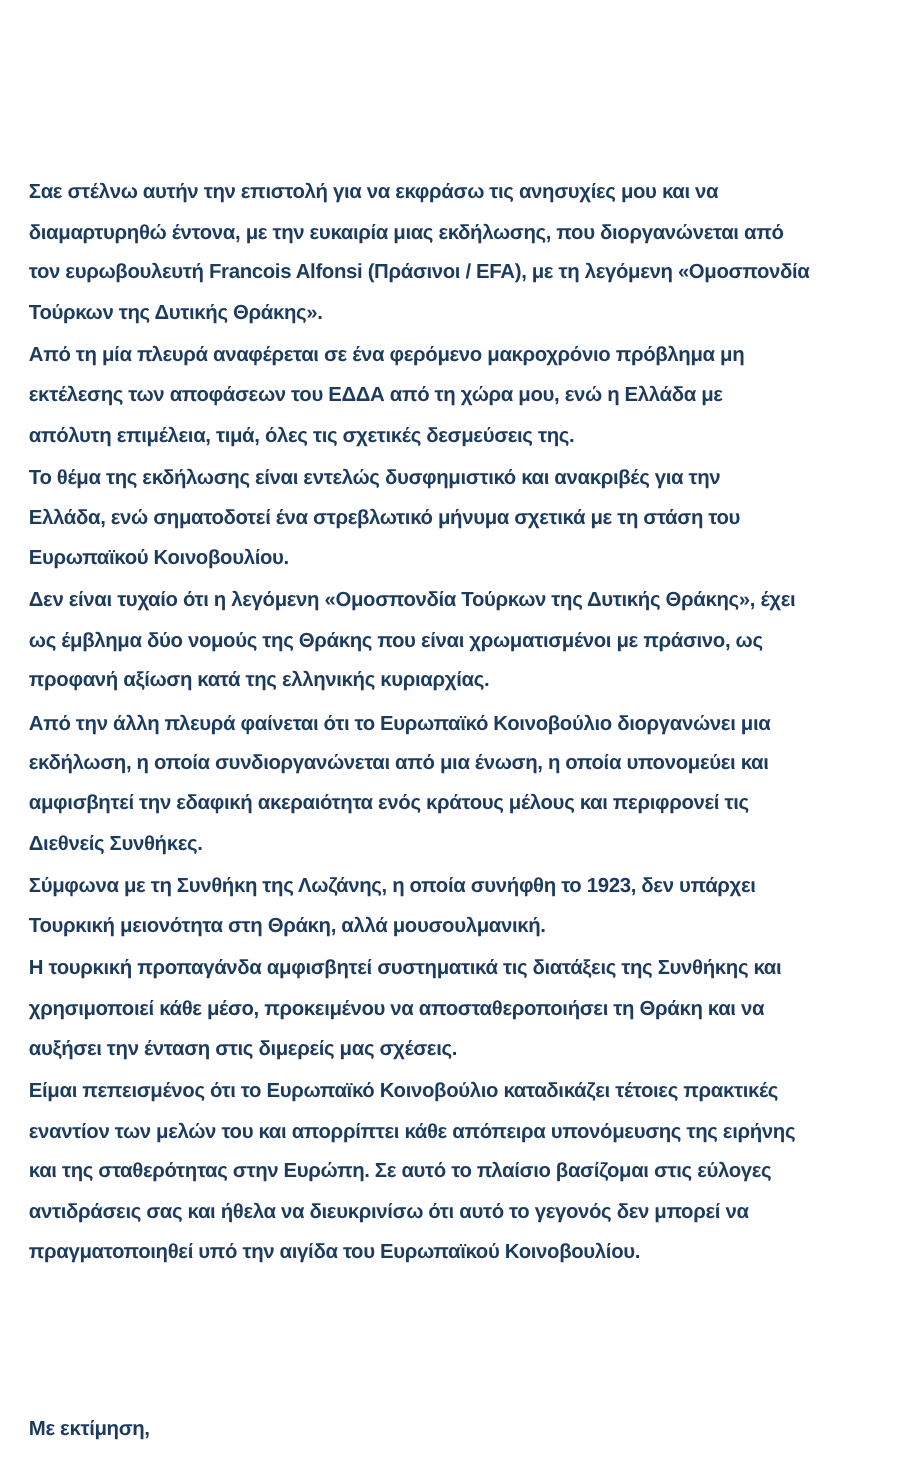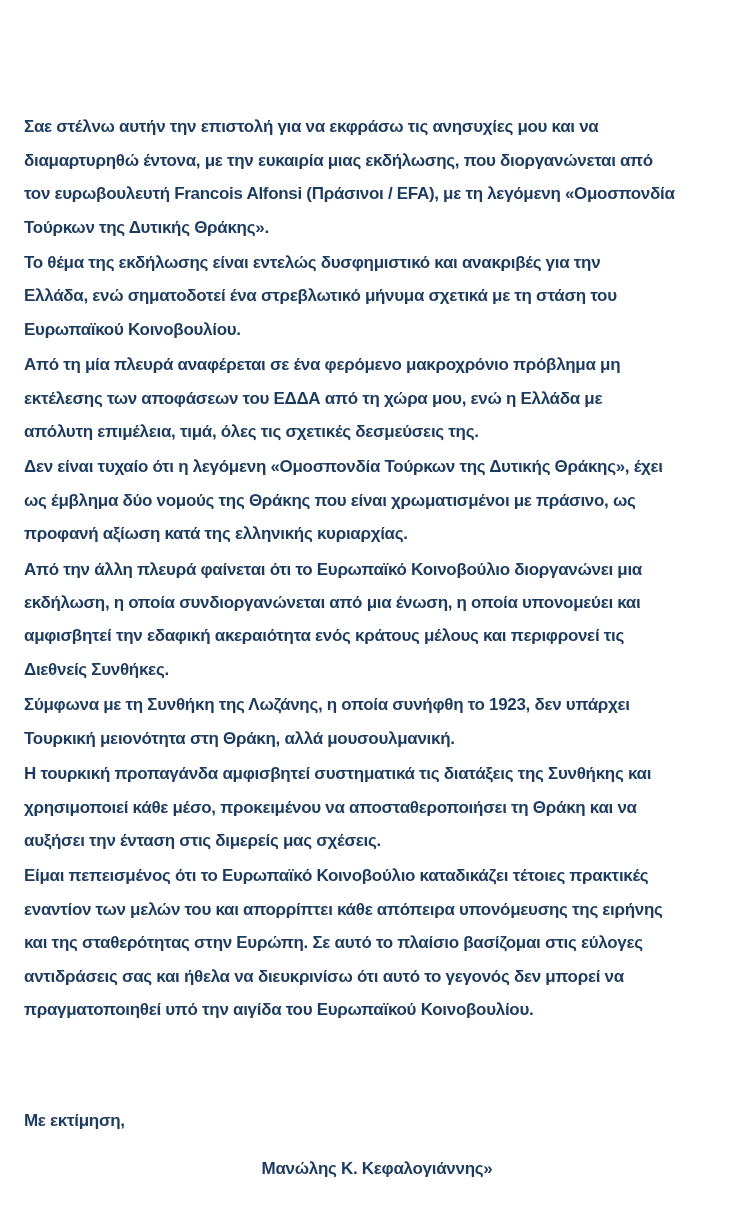--- a/index.html
+++ b/index.html
@@ -26,31 +26,31 @@
     position: relative;
     height: 33.4px;
     white-space: pre;
   }
   .dateline {
     position: absolute;
     left: 339px;
     top: 0;
   }
   .letter-body {
-    margin-top: 22px;
+    margin-top: 55px;
   }
   .para {
     margin: 2px 0 0 0;
     white-space: pre;
   }
   .para:first-child {
     margin-top: 0;
   }
   .closing {
-    margin: 78px 0 0 0;
+    margin: 115px 0 0 0;
     white-space: pre;
   }
   .signature {
     margin: 14px 0 0 0;
     white-space: pre;
     text-align: center;
   }
 </style>
 </head>
 <body>
@@ -58,26 +58,26 @@
 <div class="page" style="--text-color: #1c3b5f; --page-bg: #ffffff;">
 
   <div class="header-row">
   </div>
 
   <div class="letter-body">
     <p class="para">Σαε στέλνω αυτήν την επιστολή για να εκφράσω τις ανησυχίες μου και να
 διαμαρτυρηθώ έντονα, με την ευκαιρία μιας εκδήλωσης, που διοργανώνεται από
 τον ευρωβουλευτή Francois Alfonsi (Πράσινοι / EFA), με τη λεγόμενη «Ομοσπονδία
 Τούρκων της Δυτικής Θράκης».</p>
+    <p class="para">Από τη μία πλευρά αναφέρεται σε ένα φερόμενο μακροχρόνιο πρόβλημα μη
+εκτέλεσης των αποφάσεων του ΕΔΔΑ από τη χώρα μου, ενώ η Ελλάδα με
+απόλυτη επιμέλεια, τιμά, όλες τις σχετικές δεσμεύσεις της.</p>
     <p class="para">Το θέμα της εκδήλωσης είναι εντελώς δυσφημιστικό και ανακριβές για την
 Ελλάδα, ενώ σηματοδοτεί ένα στρεβλωτικό μήνυμα σχετικά με τη στάση του
 Ευρωπαϊκού Κοινοβουλίου.</p>
-    <p class="para">Από τη μία πλευρά αναφέρεται σε ένα φερόμενο μακροχρόνιο πρόβλημα μη
-εκτέλεσης των αποφάσεων του ΕΔΔΑ από τη χώρα μου, ενώ η Ελλάδα με
-απόλυτη επιμέλεια, τιμά, όλες τις σχετικές δεσμεύσεις της.</p>
     <p class="para">Δεν είναι τυχαίο ότι η λεγόμενη «Ομοσπονδία Τούρκων της Δυτικής Θράκης», έχει
 ως έμβλημα δύο νομούς της Θράκης που είναι χρωματισμένοι με πράσινο, ως
 προφανή αξίωση κατά της ελληνικής κυριαρχίας.</p>
     <p class="para">Από την άλλη πλευρά φαίνεται ότι το Ευρωπαϊκό Κοινοβούλιο διοργανώνει μια
 εκδήλωση, η οποία συνδιοργανώνεται από μια ένωση, η οποία υπονομεύει και
 αμφισβητεί την εδαφική ακεραιότητα ενός κράτους μέλους και περιφρονεί τις
 Διεθνείς Συνθήκες.</p>
     <p class="para">Σύμφωνα με τη Συνθήκη της Λωζάνης, η οποία συνήφθη το 1923, δεν υπάρχει
 Τουρκική μειονότητα στη Θράκη, αλλά μουσουλμανική.</p>
     <p class="para">Η τουρκική προπαγάνδα αμφισβητεί συστηματικά τις διατάξεις της Συνθήκης και

